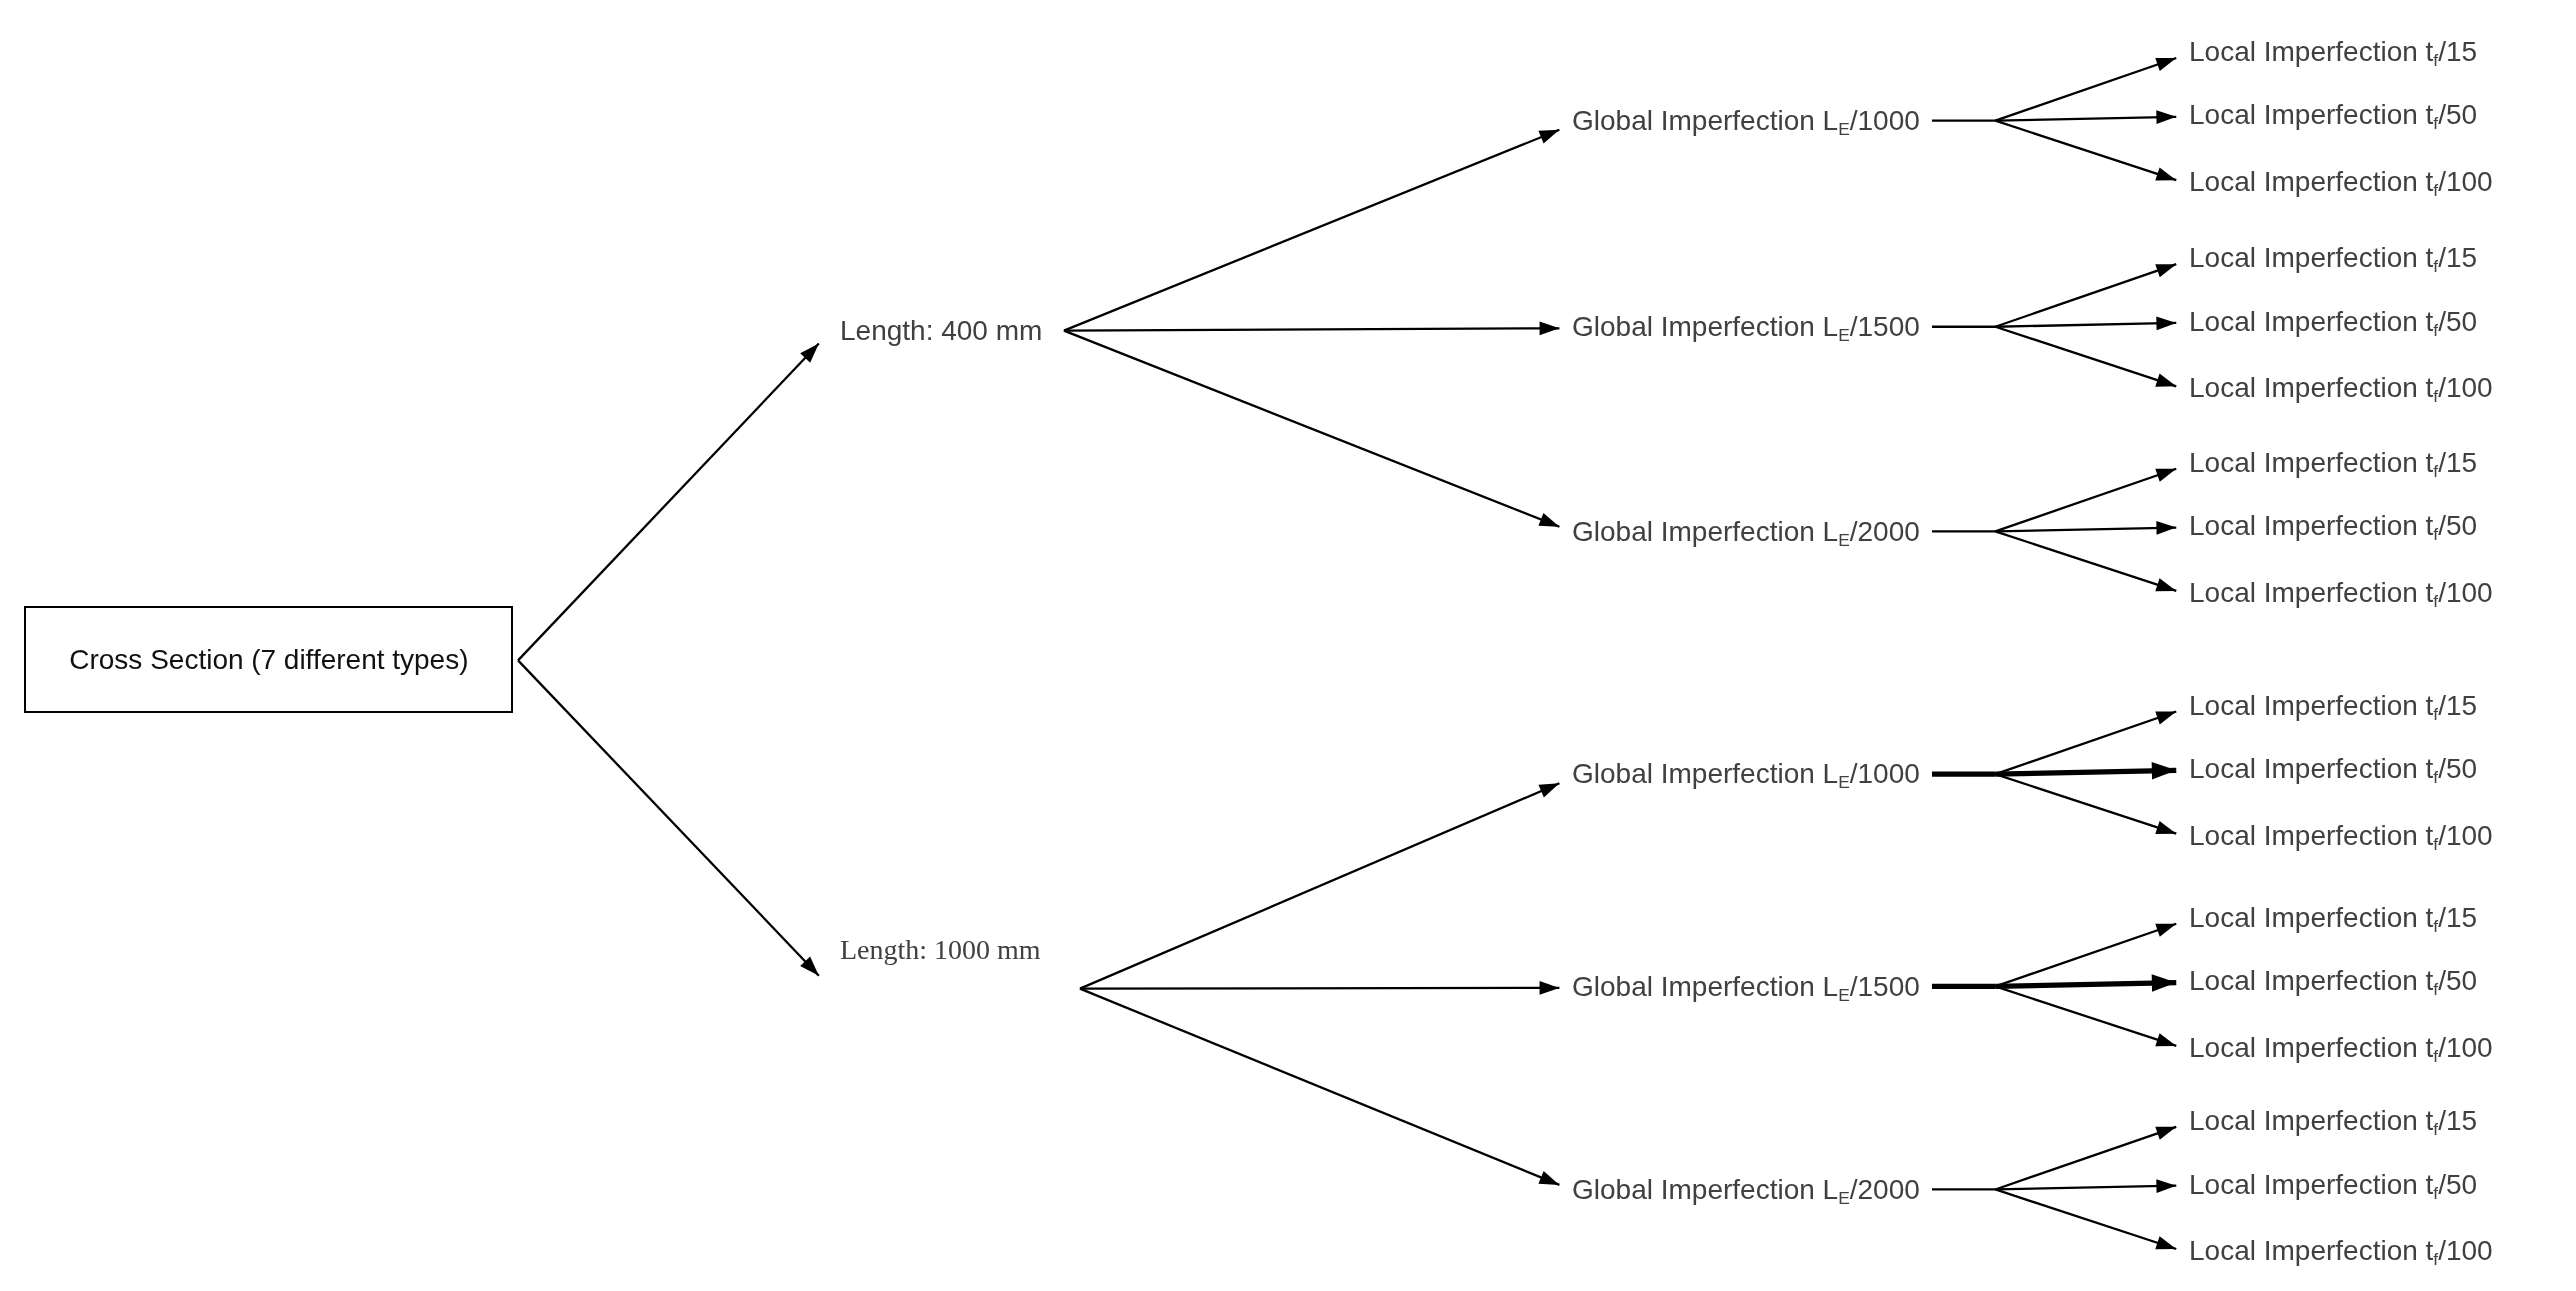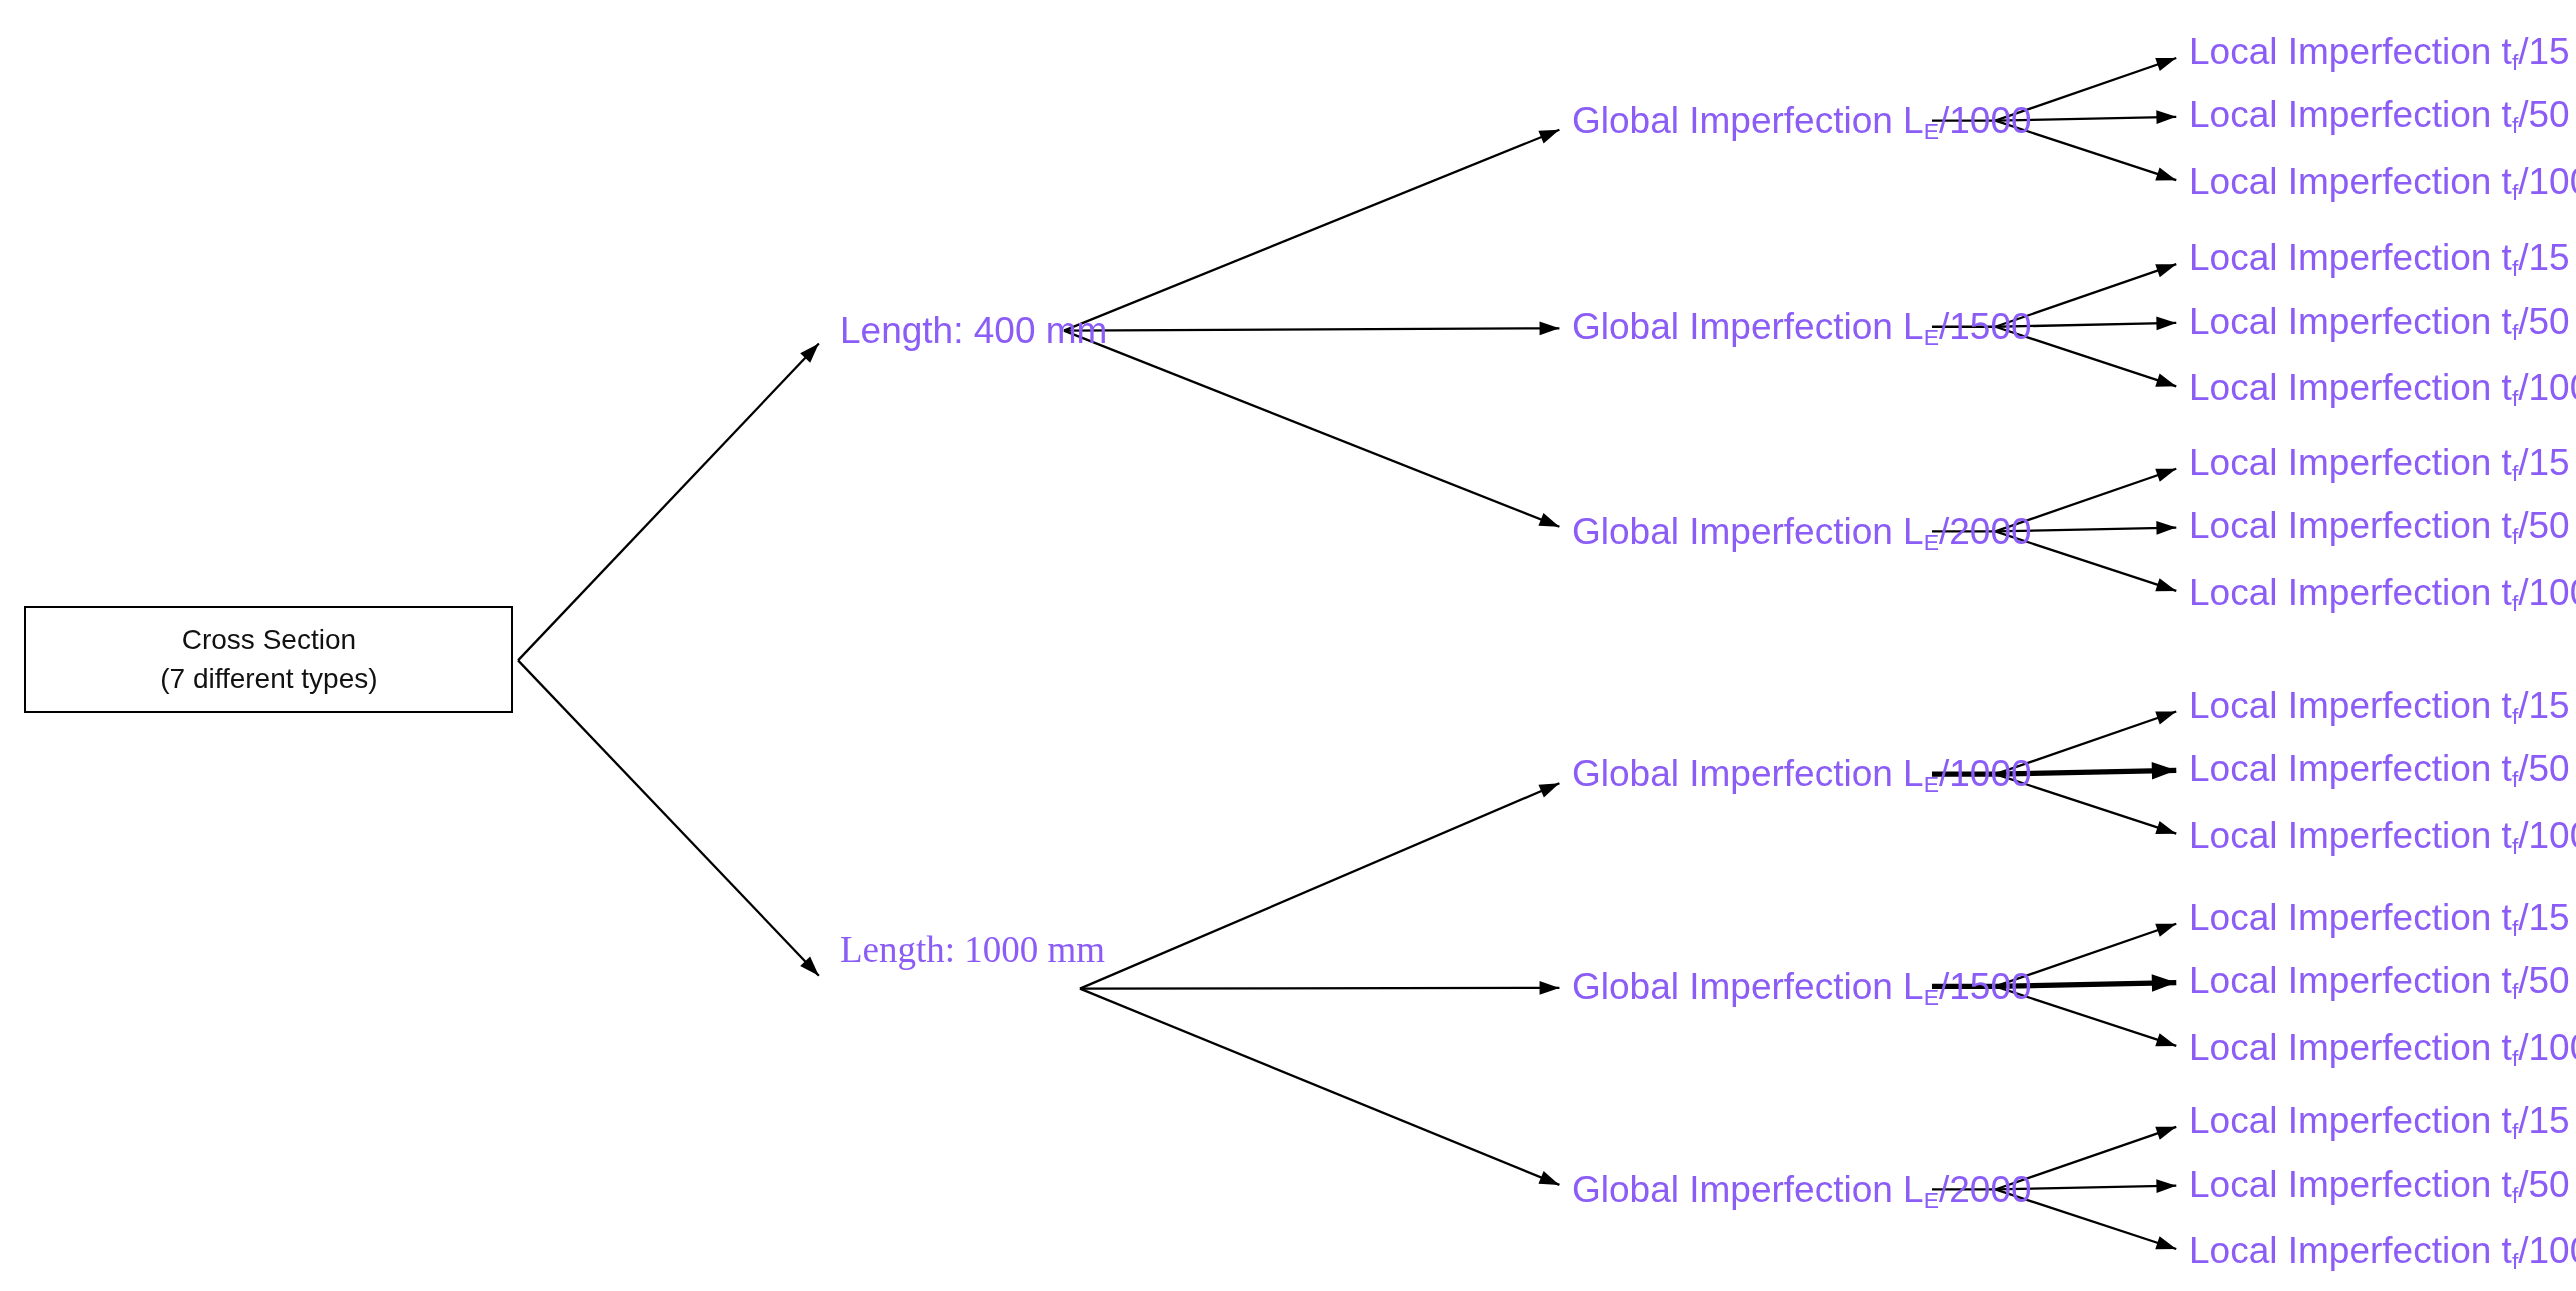--- a/index.html
+++ b/index.html
@@ -17,37 +17,37 @@
     overflow: hidden;
   }
   #edges {
     position: absolute;
     left: 0; top: 0;
     width: 2576px; height: 1291px;
   }
   .node {
     position: absolute;
     transform: translateY(-50%);
-    font-size: 37px;
+    font-size: 28px;
     line-height: 1.05;
     white-space: nowrap;
-    color: #8b5cf6;
+    color: #404040;
   }
   .node sub {
     font-size: 0.62em;
     vertical-align: -0.28em;
     line-height: 0;
   }
   #root-box {
     position: absolute;
     box-sizing: border-box;
     border: 2.3px solid #000000;
     background: #ffffff;
     display: flex;
-    flex-direction: column;
+    flex-direction: row;
     align-items: center;
     justify-content: center;
     gap: 7.6px;
     font-size: 28px;
     text-align: center;
   }
 </style>
 </head>
 <body>
 

